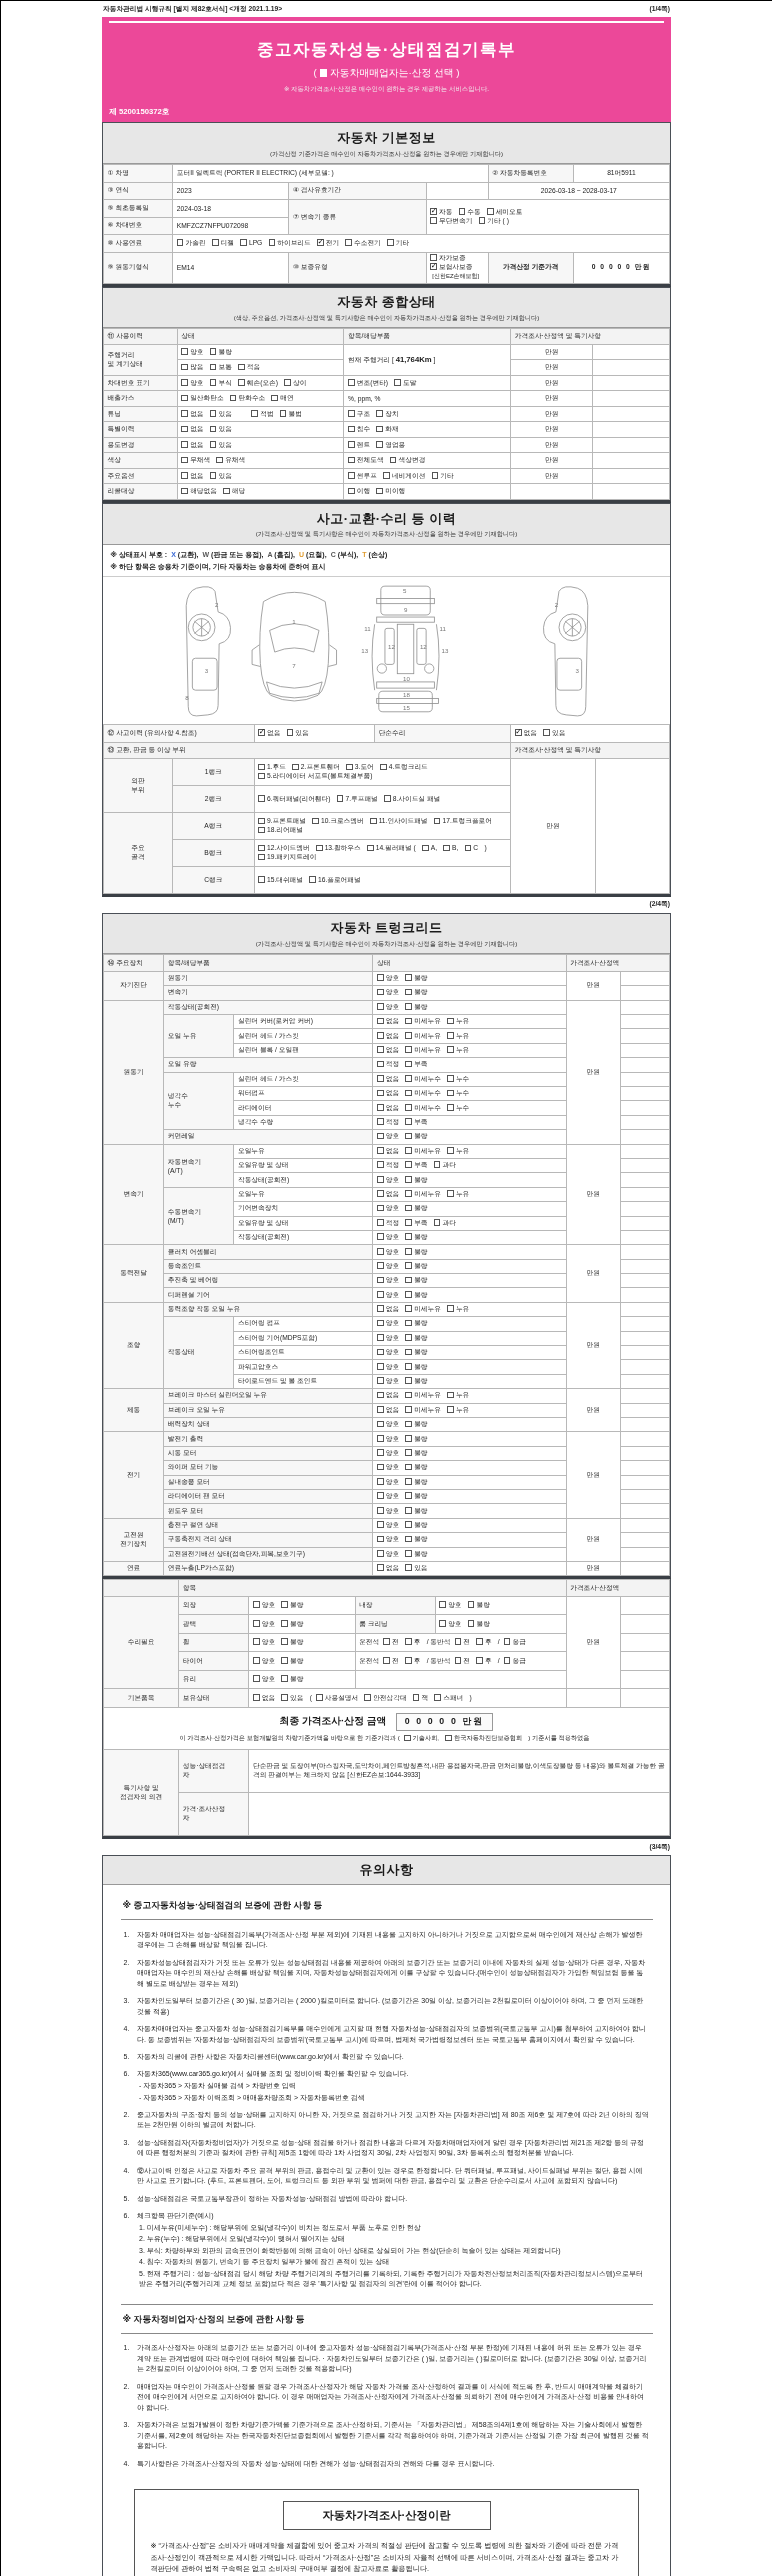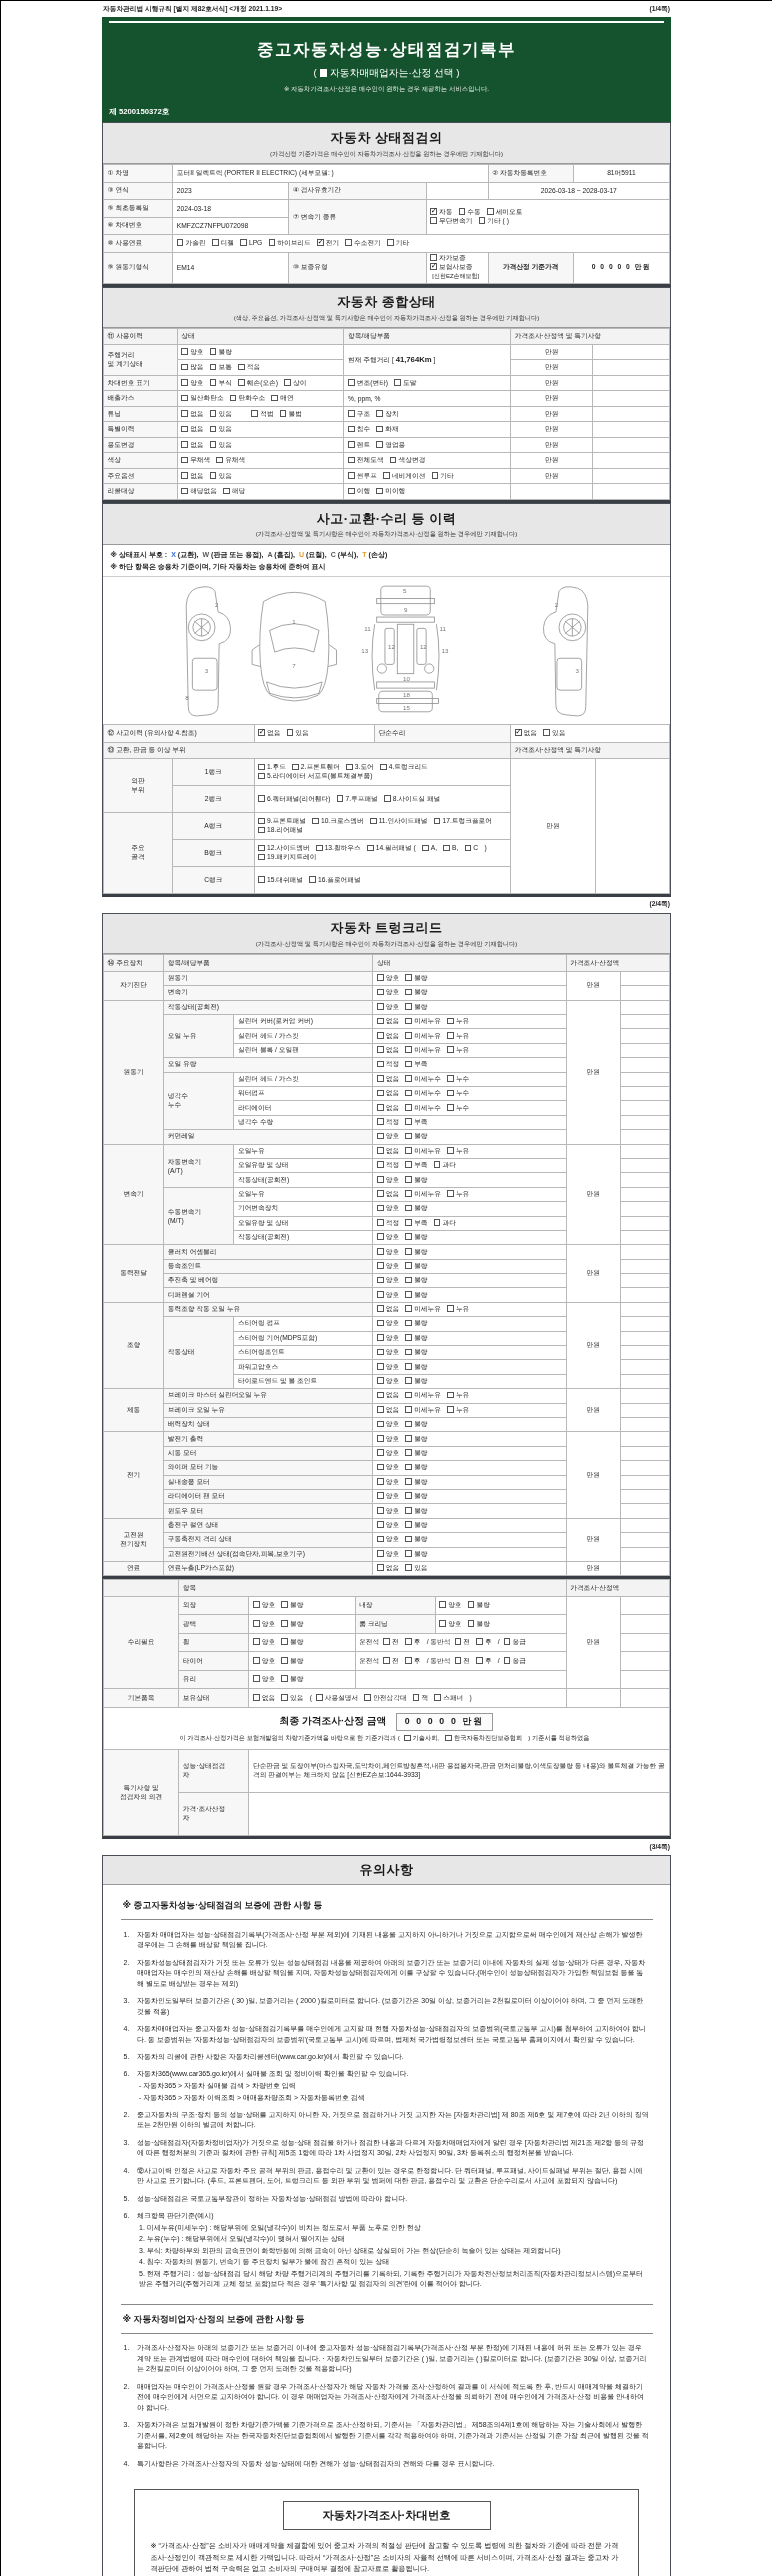--- a/index.html
+++ b/index.html
@@ -2,21 +2,21 @@
 <html style="font-size:8.2px"><head>
 <meta charset="utf-8">
 <style>
   html,body{margin:0;padding:0;background:#fff;}
   body{width:773px;font-family:"Liberation Sans","DejaVu Sans",sans-serif;color:#1a1a1a;}
   .frame{width:773px;min-height:2576px;border:0.5px solid #000;box-sizing:border-box;padding-top:2.6px;}
   .doc{width:569px;margin:0 auto;}
   .topline{display:flex;justify-content:space-between;align-items:flex-end;font-size:6.7px;font-weight:bold;color:#222;padding:1.5px 1px 2.6px 1px;}
   .pgmark{font-size:6.7px;font-weight:bold;text-align:right;padding:3.1px 1px;}
   
-  .darkhead{background:#14532d;color:#fff;padding:3.1px 7.2px 5.2px;}
+  .darkhead{background:#ec4899;color:#fff;padding:3.1px 7.2px 5.2px;}
   .whiterule{height:2.6px;background:#fff;margin:1px 0 15.5px 0;}
   .h-title{font-size:16.5px;font-weight:bold;letter-spacing:1.5px;text-align:center;}
   .h-sub{font-size:9.8px;margin-top:6.2px;text-align:center;}
   .h-sub .sq{display:inline-block;width:7.2px;height:8.2px;background:#fff;vertical-align:-1px;margin:0 3.1px;}
   .h-note{font-size:6.4px;margin-top:4.6px;color:#f0f0f0;text-align:center;}
   .h-docno{font-size:7.7px;font-weight:bold;margin-top:13.4px;text-align:left;}
   
   .blk{border-left:1px solid #4a4f56;border-right:1px solid #4a4f56;border-bottom:3.1px solid #3a3f45;}
   .band{background:#e7e7e7;border-top:1px solid #4a4f56;border-bottom:0.5px solid #999;text-align:center;padding:5.7px 0 4.6px;}
   .band .bt{font-size:13px;font-weight:bold;letter-spacing:0.5px;}
@@ -75,21 +75,21 @@
       <div class="h-title">중고자동차성능·상태점검기록부</div>
       <div class="h-sub">
         <span>(</span><span class="sq"></span><span>자동차매매업자는·산정 선택</span> <span>)</span>
       </div>
       <div class="h-note">※ 자동차가격조사·산정은 매수인이 원하는 경우 제공하는 서비스입니다.</div>
       <div class="h-docno">제 5200150372호</div>
     </div>
 
     <div class="blk">
       <div class="band">
-        <div class="bt">자동차 상태점검의</div>
+        <div class="bt">자동차 기본정보</div>
         <div class="bs">(가격산정 기준가격은 매수인이 자동차가격조사·산정을 원하는 경우에만 기재합니다)</div>
       </div>
       <div>
           <table class="rh34">
   <tbody>
               <tr>
                 <td class="lbl" style="width:61px">① 차명</td>
                 <td colspan="3">포터II 일렉트릭 (PORTER II ELECTRIC) (세부모델: )</td>
                 <td class="lbl" style="width:77px">② 자동차등록번호</td>
                 <td style="width:88px" class="ctr">81머5911</td>
@@ -707,21 +707,21 @@
             <div class="n-item">
               <span class="no">3.</span>
               <span>자동차가격은 보험개발원이 정한 차량기준가액을 기준가격으로 조사·산정하되, 기준서는 「자동차관리법」 제58조의4제1호에 해당하는 자는 기술사회에서 발행한 기준서를, 제2호에 해당하는 자는 한국자동차진단보증협회에서 발행한 기준서를 각각 적용하여야 하며, 기준가격과 기준서는 산정일 기준 가장 최근에 발행된 것을 적용합니다.</span>
             </div>
             <div class="n-item">
               <span class="no">4.</span>
               <span>특기사항란은 가격조사·산정자의 자동차 성능·상태에 대한 견해가 성능·상태점검자의 견해와 다를 경우 표시합니다.</span>
             </div>
           </div>
         <div class="vbox">
-          <div class="vbox-title">자동차가격조사·차대번호</div>
+          <div class="vbox-title">자동차가격조사·산정이란</div>
           <div class="vbox-text">※ “가격조사·산정”은 소비자가 매매계약을 체결함에 있어 중고차 가격의 적절성 판단에 참고할 수 있도록 법령에 의한 절차와 기준에 따라 전문 가격조사·산정인이 객관적으로 제시한 가액입니다. 따라서 “가격조사·산정”은 소비자의 자율적 선택에 따른 서비스이며, 가격조사·산정 결과는 중고차 가격판단에 관하여 법적 구속력은 없고 소비자의 구매여부 결정에 참고자료로 활용됩니다.</div>
         </div>
       </div>
     </div>
 
   </div>
 </div>
 
 
 </body></html>

